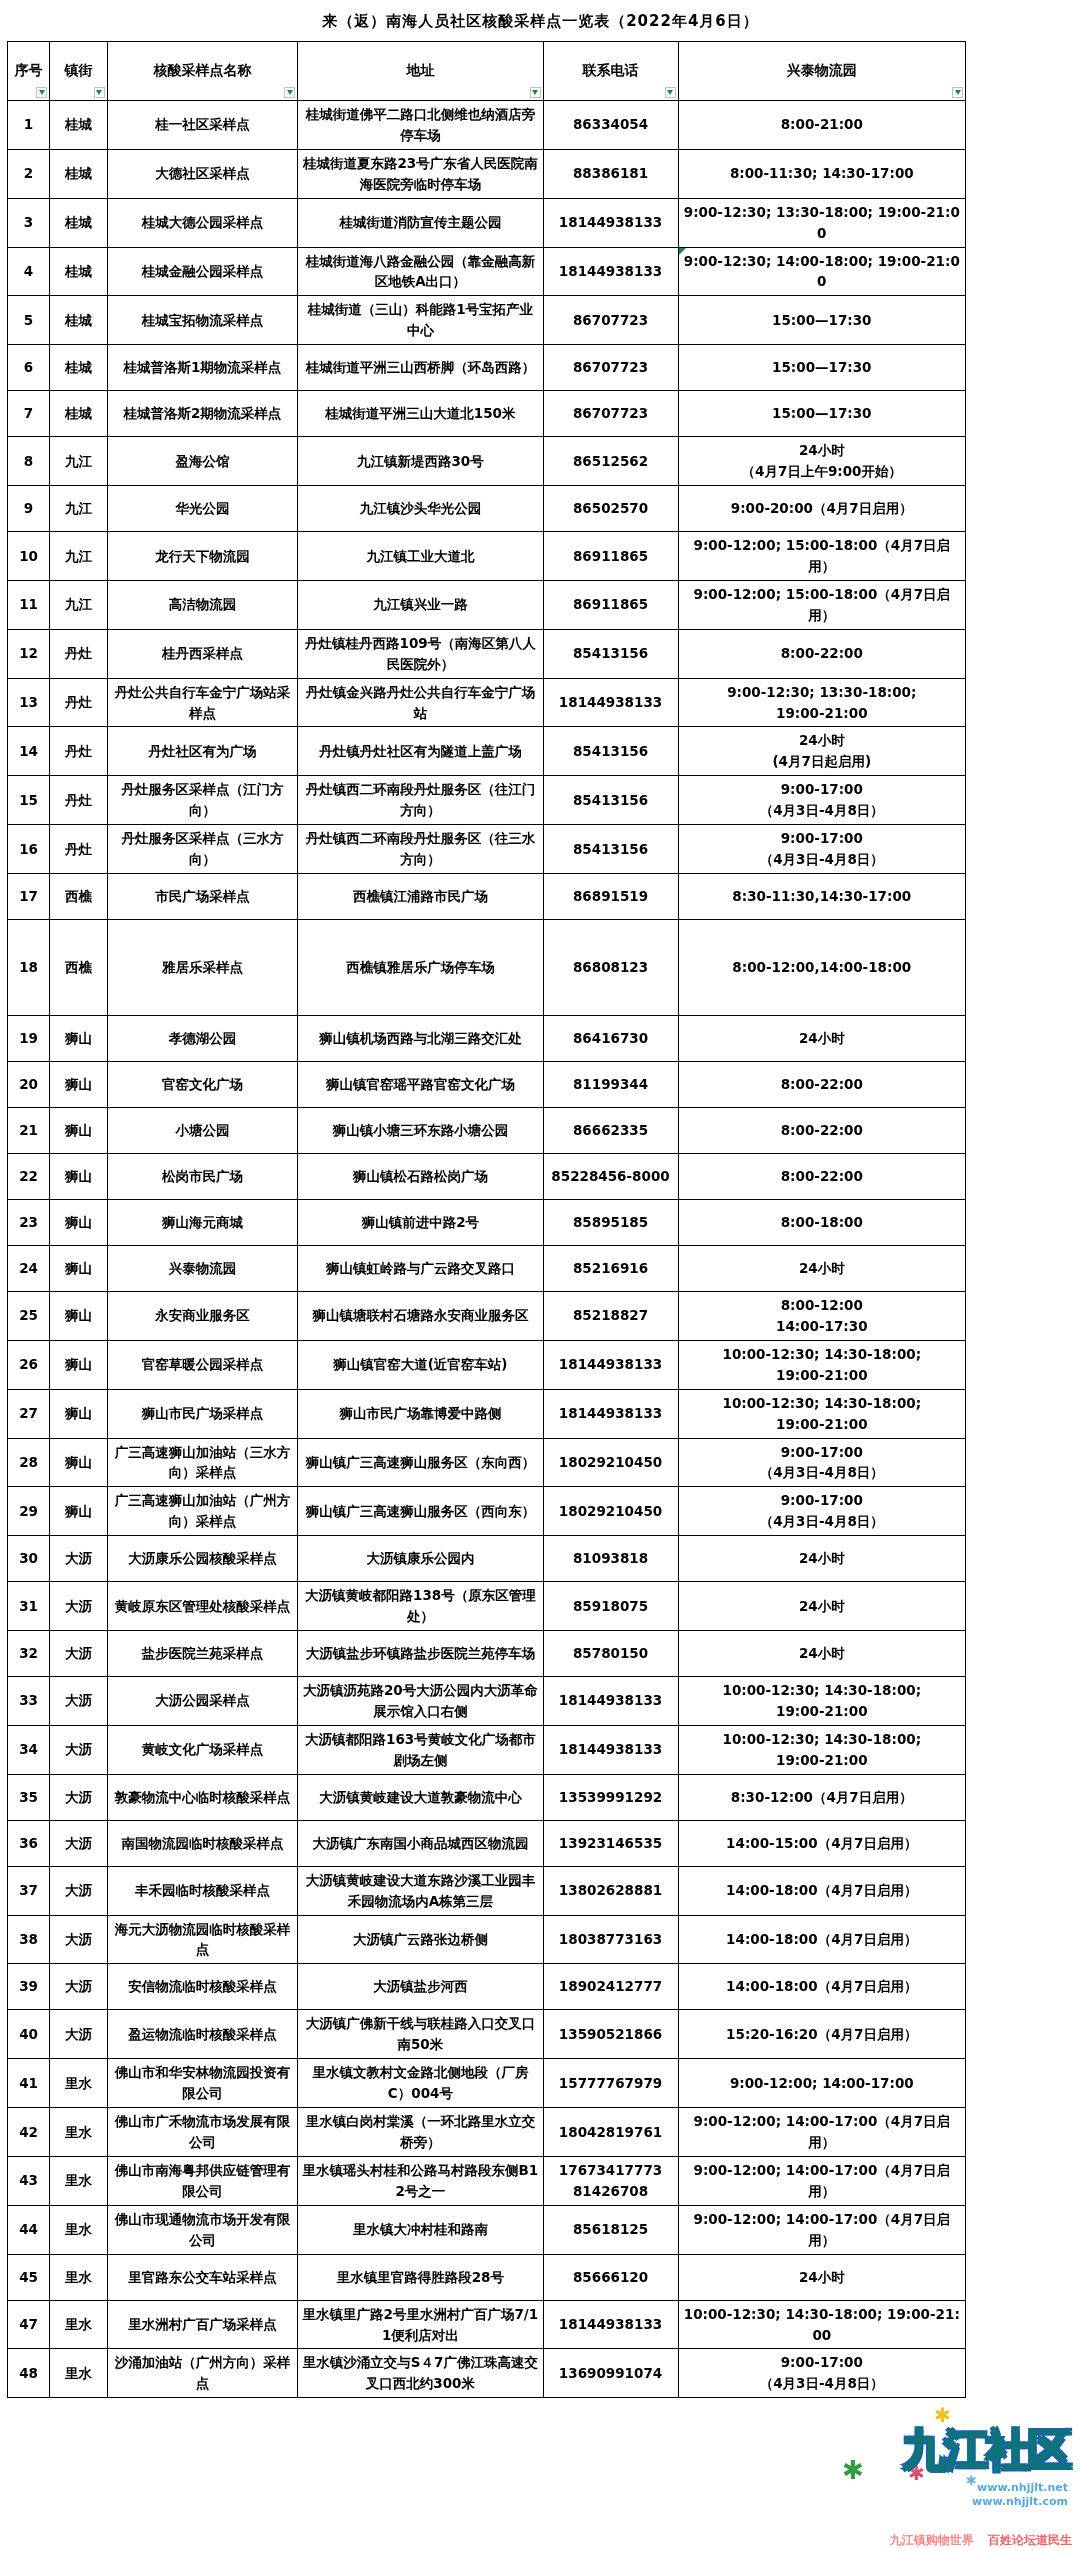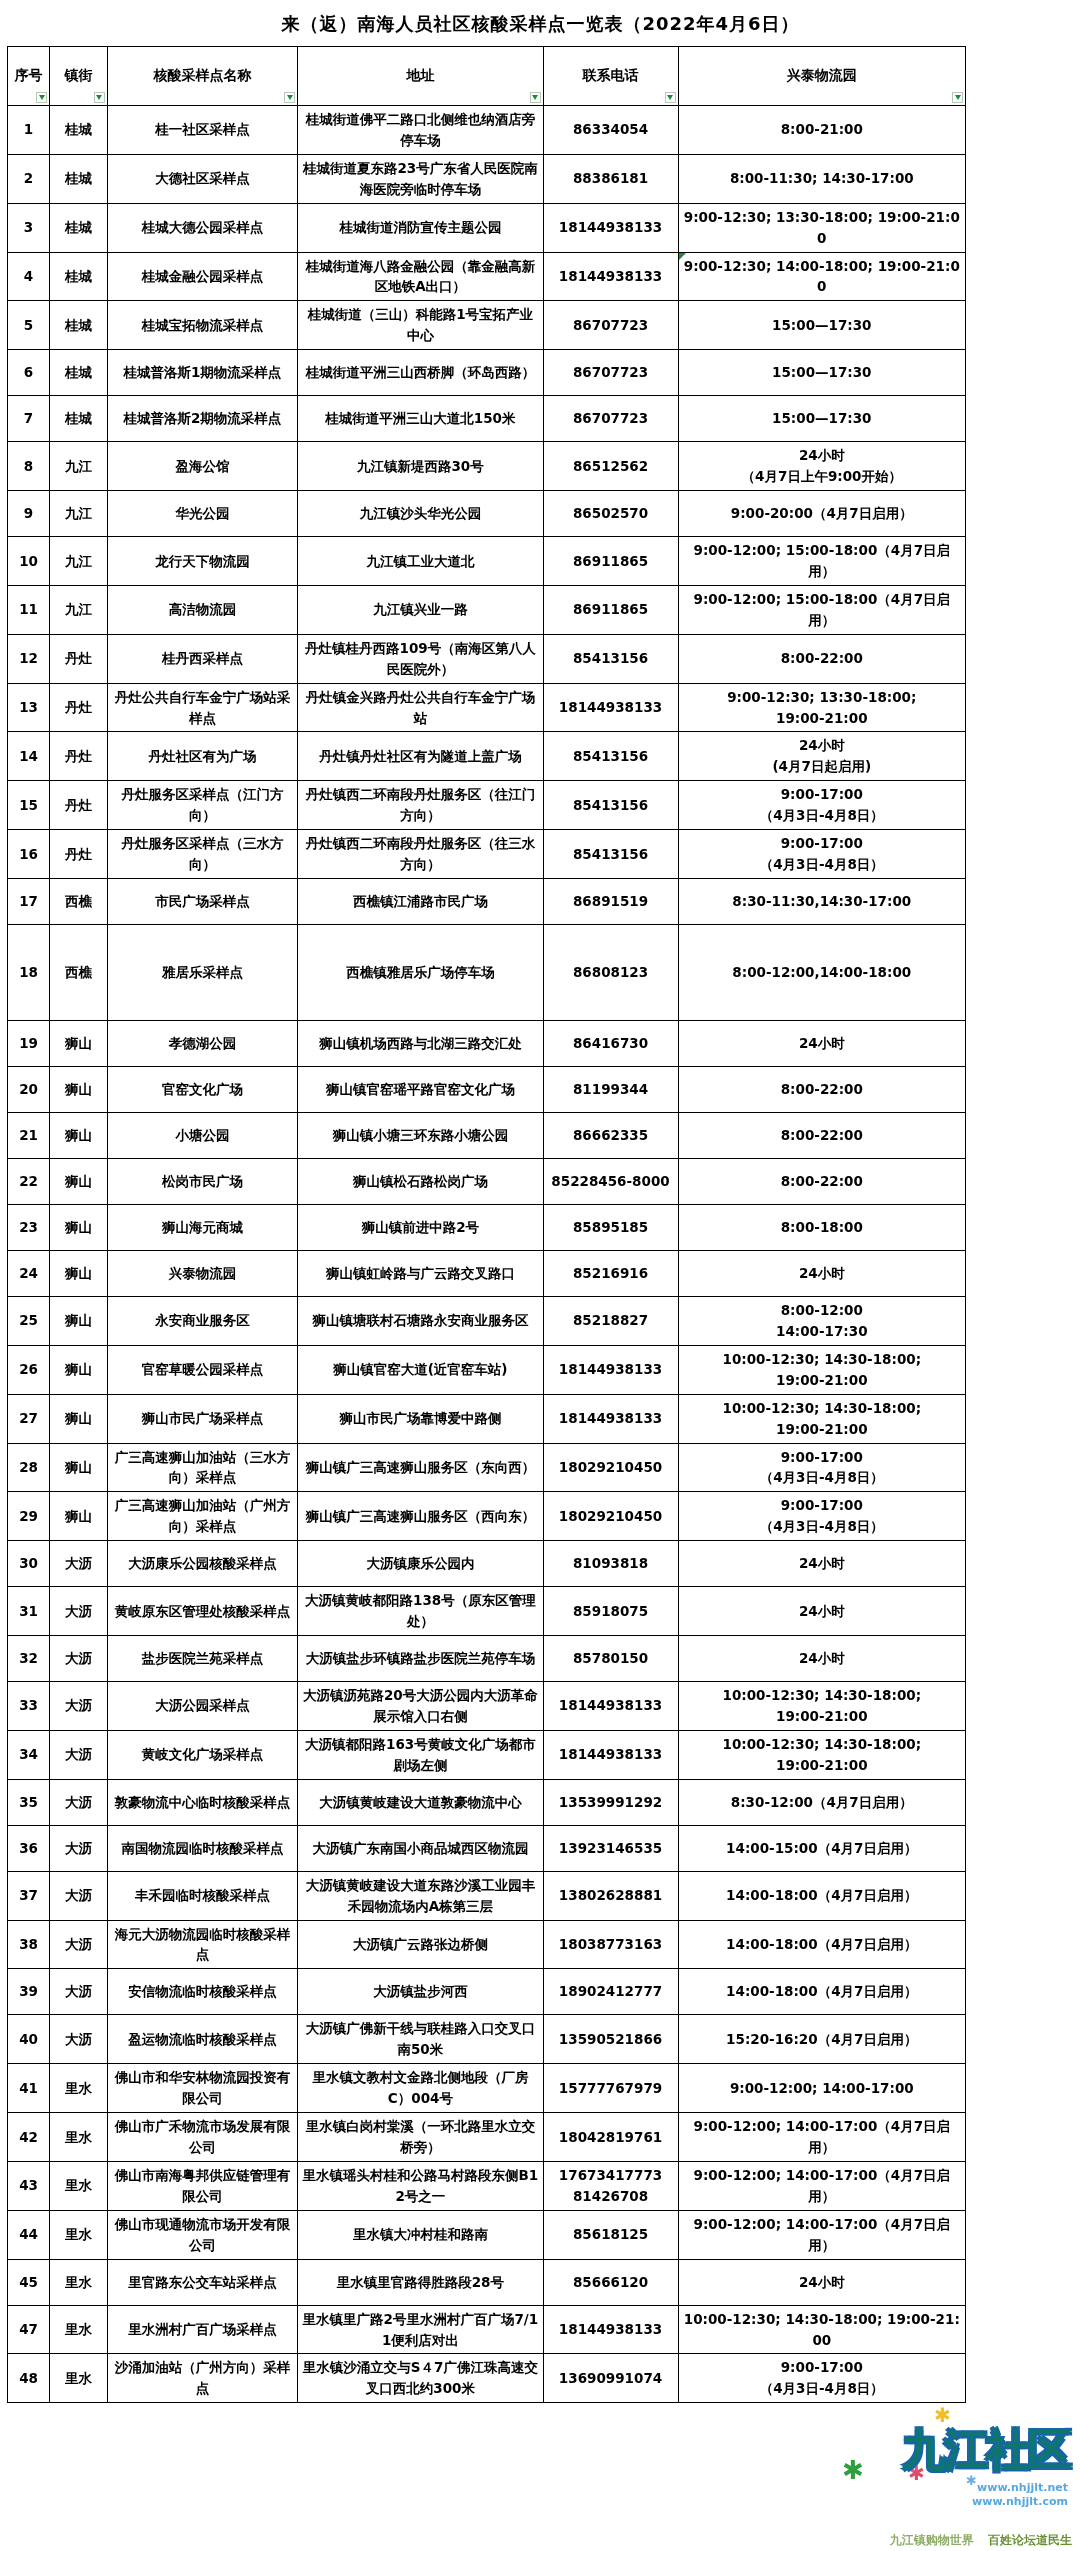--- a/index.html
+++ b/index.html
@@ -1,18 +1,18 @@
 <!DOCTYPE html>
 <html><head>
 <meta charset="utf-8">
 <style>
   html,body{margin:0;padding:0;background:#fff;}
   .page{position:relative;width:1080px;min-height:2551px;background:#fff;
         font-family:"DejaVu Sans",sans-serif;color:#000;}
-  .title{width:1067px;margin:0 6px 0 7px;text-align:center;font-size:18px;
+  .title{width:1067px;margin:0 6px 0 7px;text-align:center;font-size:15px;
          font-weight:bold;padding:12px 0 10px 0;letter-spacing:1px;}
   table{border-collapse:collapse;table-layout:fixed;width:959px;
         margin:0 6px 0 7px;}
   col.c-no{width:4.4%;} col.c-town{width:6%;} col.c-name{width:19.9%;}
   col.c-addr{width:25.6%;} col.c-phone{width:14.1%;} col.c-time{width:30%;}
   th,td{border:1px solid #000;text-align:center;vertical-align:middle;
         font-weight:bold;font-size:13.5px;line-height:1.55;
         padding:3px 4px;word-break:break-all;}
   thead th{height:52px;position:relative;font-size:14px;}
   tbody tr{height:46px;}
@@ -31,21 +31,21 @@
         pointer-events:none;}
   .wm-logo{position:absolute;right:6px;top:12px;font-size:44px;font-weight:bold;
         color:#0f766e;letter-spacing:-2px;white-space:nowrap;
         text-shadow:-2px -2px 0 #1565a8, 2px -2px 0 #1565a8,
                     -2px 2px 0 #1565a8, 2px 2px 0 #1565a8,
                      0 0 6px #ffffff;}
   .wm-urls{position:absolute;right:8px;top:72px;text-align:right;font-size:11px;
         font-weight:bold;color:#55a8e0;line-height:1.3;
         text-shadow:0 0 2px #fff;}
   .wm-tagline{position:absolute;right:4px;bottom:0;font-size:12px;
-        font-weight:bold;color:#4d7c0f;white-space:nowrap;opacity:.85;
+        font-weight:bold;color:#ef4444;white-space:nowrap;opacity:.85;
         text-shadow:0 0 2px #fff;}
   .wm-tagline .tl-left{opacity:.75;margin-right:10px;}
   .fl{position:absolute;font-weight:bold;}
   .fl-green{left:-4px;top:46px;color:#2e9e3e;font-size:26px;}
   .fl-yellow{left:88px;top:-6px;color:#f0c020;font-size:20px;}
   .fl-red{left:62px;top:52px;color:#e04a6a;font-size:20px;}
   .fl-blue{left:120px;top:64px;color:#6ab0e8;font-size:13px;}
 </style>
 </head>
 <body>

